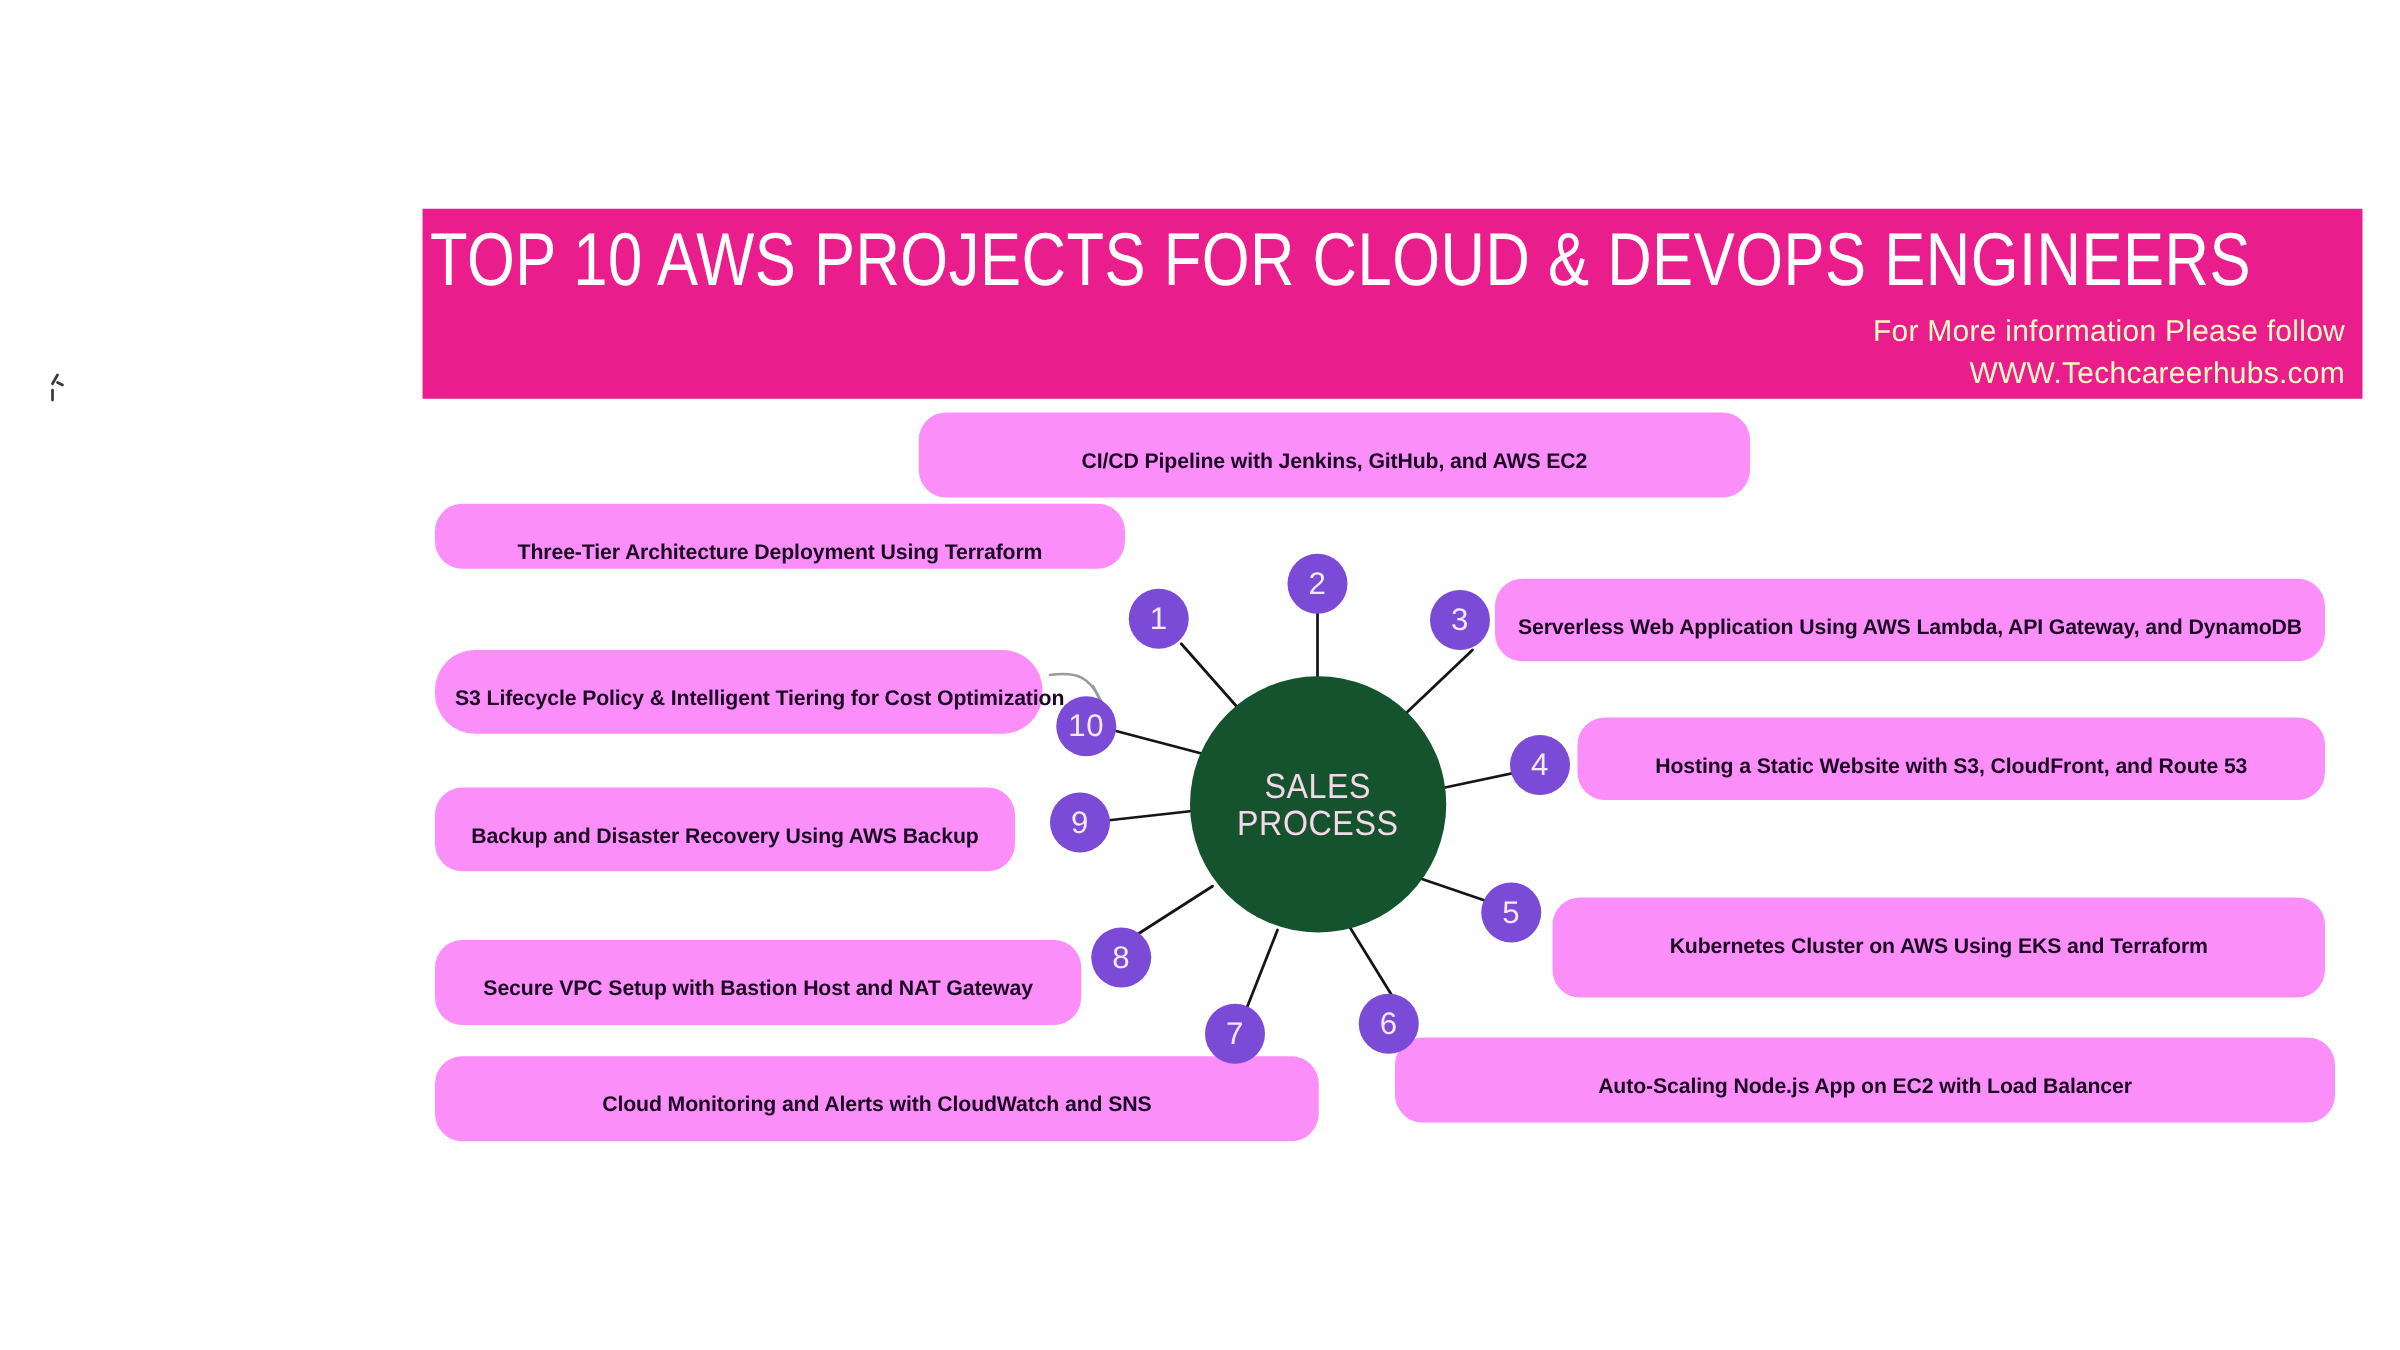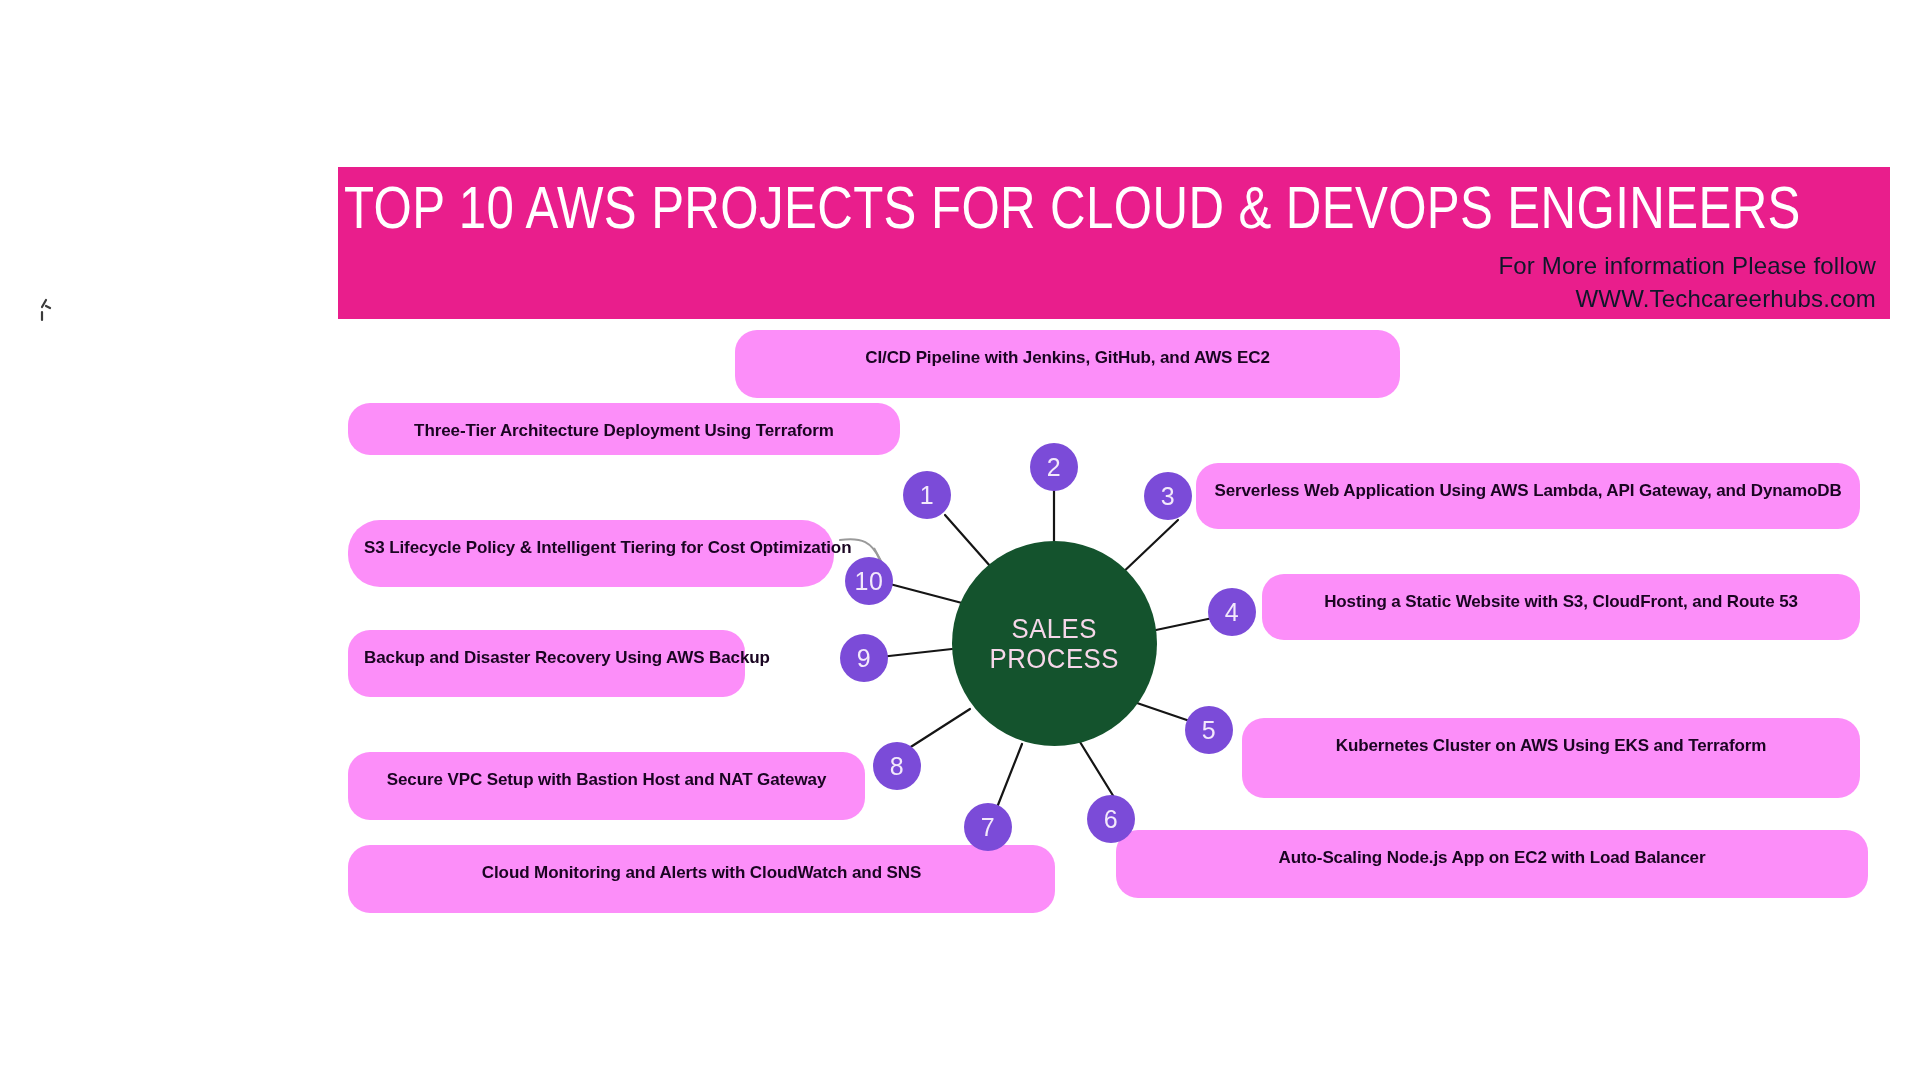--- a/index.html
+++ b/index.html
@@ -57,21 +57,21 @@
     transform: scaleX(0.82);
     transform-origin: left top;
     white-space: nowrap;
   }
   .banner-sub {
     position: absolute;
     right: 14px;
     top: 82px;
     width: 100%;
     text-align: right;
-    color: #0f172a;
+    color: #fef9c3;
     font-size: 24px;
     line-height: 33px;
     font-weight: 300;
     letter-spacing: 0.2px;
   }
   .banner-sub div { display: block; }
 
   
   .hub {
     position: absolute;
@@ -124,21 +124,21 @@
     z-index: 5;
   }
 
   
   .pill {
     position: absolute;
     background: #FC8EF9;
     border-radius: 22px;
     z-index: 3;
     box-sizing: border-box;
-    padding-top: 17px;
+    padding-top: 28px;
   }
   .pill-text {
     display: block;
     text-align: center;
     color: #1A0522;
     font-size: 17px;
     line-height: 21px;
     font-weight: bold;
     letter-spacing: -0.1px;
     padding: 0 16px;
@@ -212,21 +212,21 @@
   </div>
 
   <div class="pill" style="left:348px; top:752px; width:517px; height:68px;">
     <span class="pill-text">Secure VPC Setup with Bastion Host and NAT Gateway</span>
   </div>
 
   <div class="pill" style="left:348px; top:845px; width:707px; height:68px;">
     <span class="pill-text">Cloud Monitoring and Alerts with CloudWatch and SNS</span>
   </div>
 
-  <div class="pill" style="left:348px; top:630px; width:397px; height:67px;">
+  <div class="pill" style="left:348px; top:630px; width:464px; height:67px;">
     <span class="pill-text">Backup and Disaster Recovery Using AWS Backup</span>
   </div>
 
   <div class="pill" style="left:348px; top:520px; width:486px; height:67px;border-radius:32px;">
     <span class="pill-text">S3 Lifecycle Policy &amp; Intelligent Tiering for Cost Optimization</span>
   </div>
 
   <div class="badge" style="left:903px; top:471px;">
     <span>1</span>
   </div>

